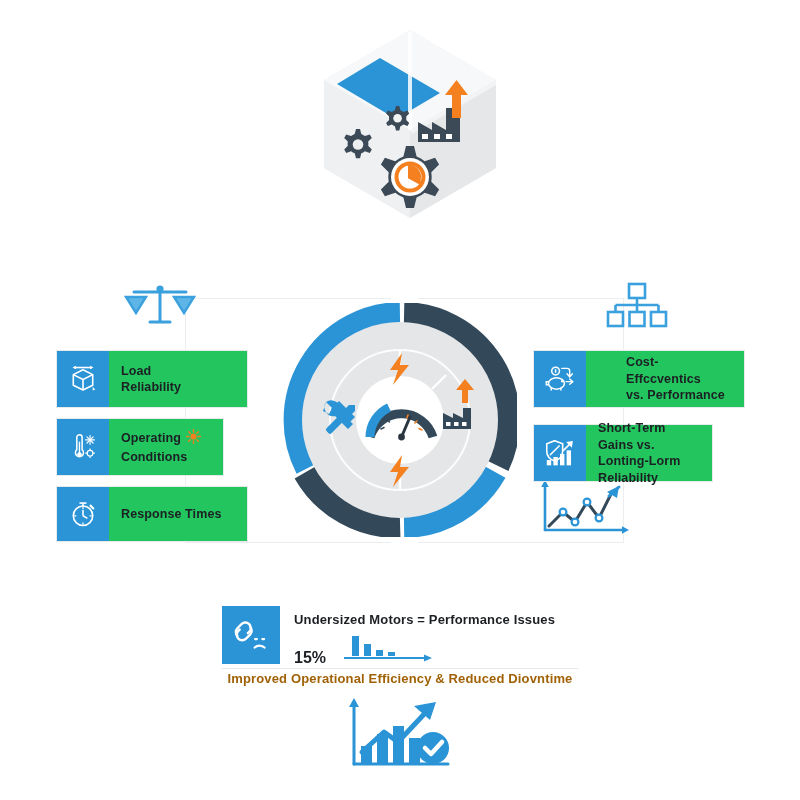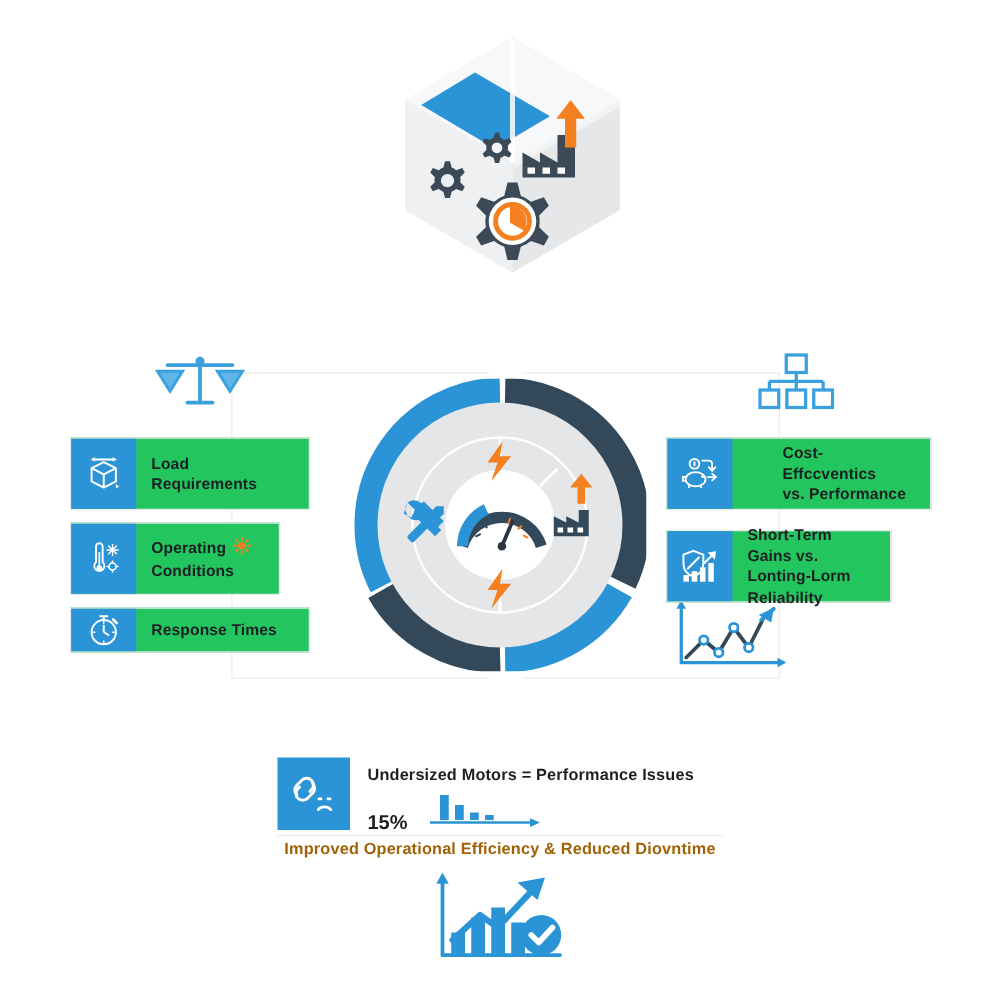--- a/index.html
+++ b/index.html
@@ -39,21 +39,21 @@
   }
   .card .txt{
     flex:1;display:flex;align-items:center;
     padding:0 12px;font-size:12.5px;font-weight:bold;
     line-height:1.32;color:#1c1f23;letter-spacing:.1px;
   }
   .card .txt .sun{display:inline-block;vertical-align:-2px;margin-left:5px;}
 
   .c-l1{left:56px;top:350px;width:192px;height:58px;}
   .c-l2{left:56px;top:418px;width:168px;height:58px;justify-content:flex-end;}
-  .c-l3{left:56px;top:486px;width:192px;height:36px;}
+  .c-l3{left:56px;top:486px;width:192px;height:56px;}
   .c-r1{left:533px;top:350px;width:212px;height:58px;gap:28px;}
   .c-r2{left:533px;top:424px;width:180px;height:58px;}
 
   
   .donut{position:absolute;left:283px;top:303px;width:234px;height:234px;}
 
   
   .bottom-row{position:absolute;left:222px;top:606px;display:flex;align-items:flex-start;}
   .bottom-tile{width:58px;height:58px;background:#2a94d6;display:flex;align-items:center;justify-content:center;}
   .bottom-copy{margin-left:14px;padding-top:6px;}
@@ -254,21 +254,21 @@
           <line x1="7" y1="4" x2="27" y2="4"></line>
         </g>
         <polygon points="5,4 9,2 9,6" fill="#ffffff"></polygon>
         <polygon points="29,4 25,2 25,6" fill="#ffffff"></polygon>
         <path d="M28,26 l0,4 l3,-1 Z" fill="#ffffff"></path>
       </svg>
     </div>
     <div class="txt">
       <span>
         <span>Load</span><br>
-        <span>Requirements</span>
+        <span>Reliability</span>
       </span>
     </div>
   </div>
 
   <div class="card c-l2">
     <div class="tile">
       <svg viewBox="0 0 34 34" width="30" height="30">
         <g stroke="#ffffff" stroke-width="1.7" fill="none">
           <path d="M10,6 a3,3 0 0 1 6,0 l0,14 a4.6,4.6 0 1 1 -6,0 Z"></path>
         </g>

